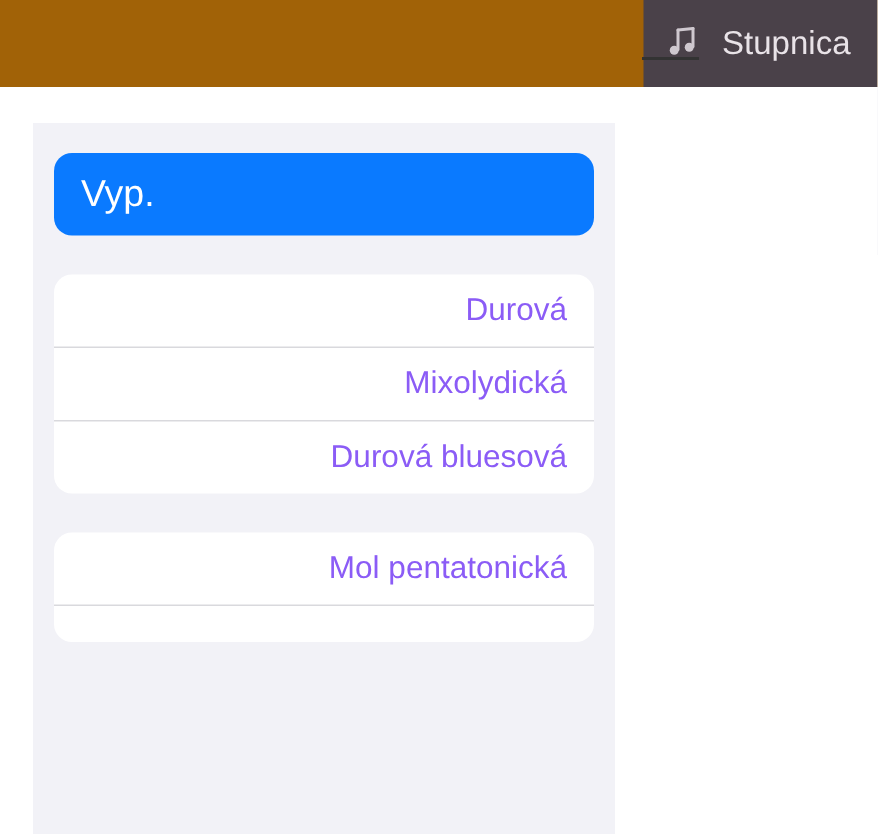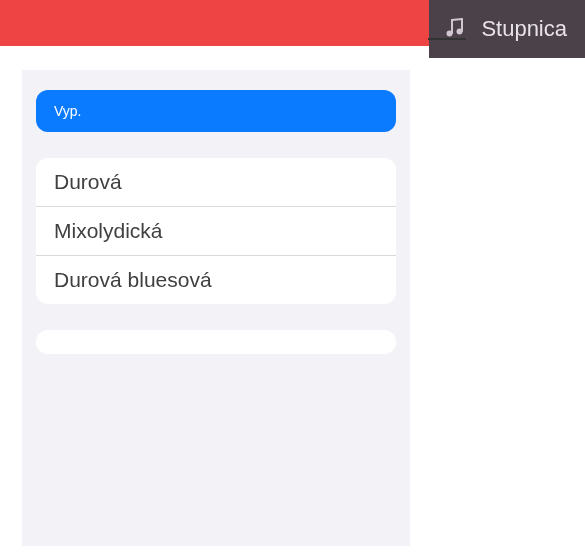--- a/index.html
+++ b/index.html
@@ -5,22 +5,22 @@
   * { margin: 0; padding: 0; box-sizing: border-box; }
   body {
     width: 585px;
     height: 556px;
     font-family: -apple-system, BlinkMacSystemFont, "Segoe UI", Helvetica, Arial, sans-serif;
     background: #ffffff;
     overflow: hidden;
     position: relative;
   }
   .topbar {
-    height: 46px;
-    background: #ef4444;
+    height: 58px;
+    background: #a16207;
     position: relative;
   }
   .topbar-tab {
     position: absolute;
     right: 0;
     top: 0;
     height: 58px;
     background: #4a4149;
     display: flex;
     align-items: center;
@@ -48,35 +48,36 @@
     border-radius: 0;
     padding: 20px 14px 0 14px;
     height: 476px;
     overflow: hidden;
   }
   .selected-pill {
     background: #0a7aff;
     color: #ffffff;
     border-radius: 12px;
     padding: 13px 18px;
-    font-size: 14px;
+    font-size: 25px;
     font-weight: 400;
     margin-bottom: 26px;
   }
   .group {
     background: #ffffff;
     border-radius: 12px;
     overflow: hidden;
     margin-bottom: 26px;
   }
   .list-item {
     padding: 12px 18px;
     font-size: 21px;
-    color: #404040;
+    color: #8b5cf6;
     border-bottom: 1px solid #d9d9dd;
+    text-align: right;
   }
   .list-item:last-child { border-bottom: none; }
 </style>
 </head>
 <body>
 
 <div class="topbar">
   <div class="topbar-tab">
     <span class="scale-icon">
       <svg width="26" height="26" viewBox="0 0 26 26" fill="none">
@@ -106,17 +107,20 @@
     <div class="list-item">
       <span>Mixolydická</span>
     </div>
     <div class="list-item">
       <span>Durová bluesová</span>
     </div>
   </div>
 
   <div class="group">
     <div class="list-item">
+      <span>Mol pentatonická</span>
+    </div>
+    <div class="list-item">
       
     </div>
   </div>
 
 </div>
 
 </body></html>

